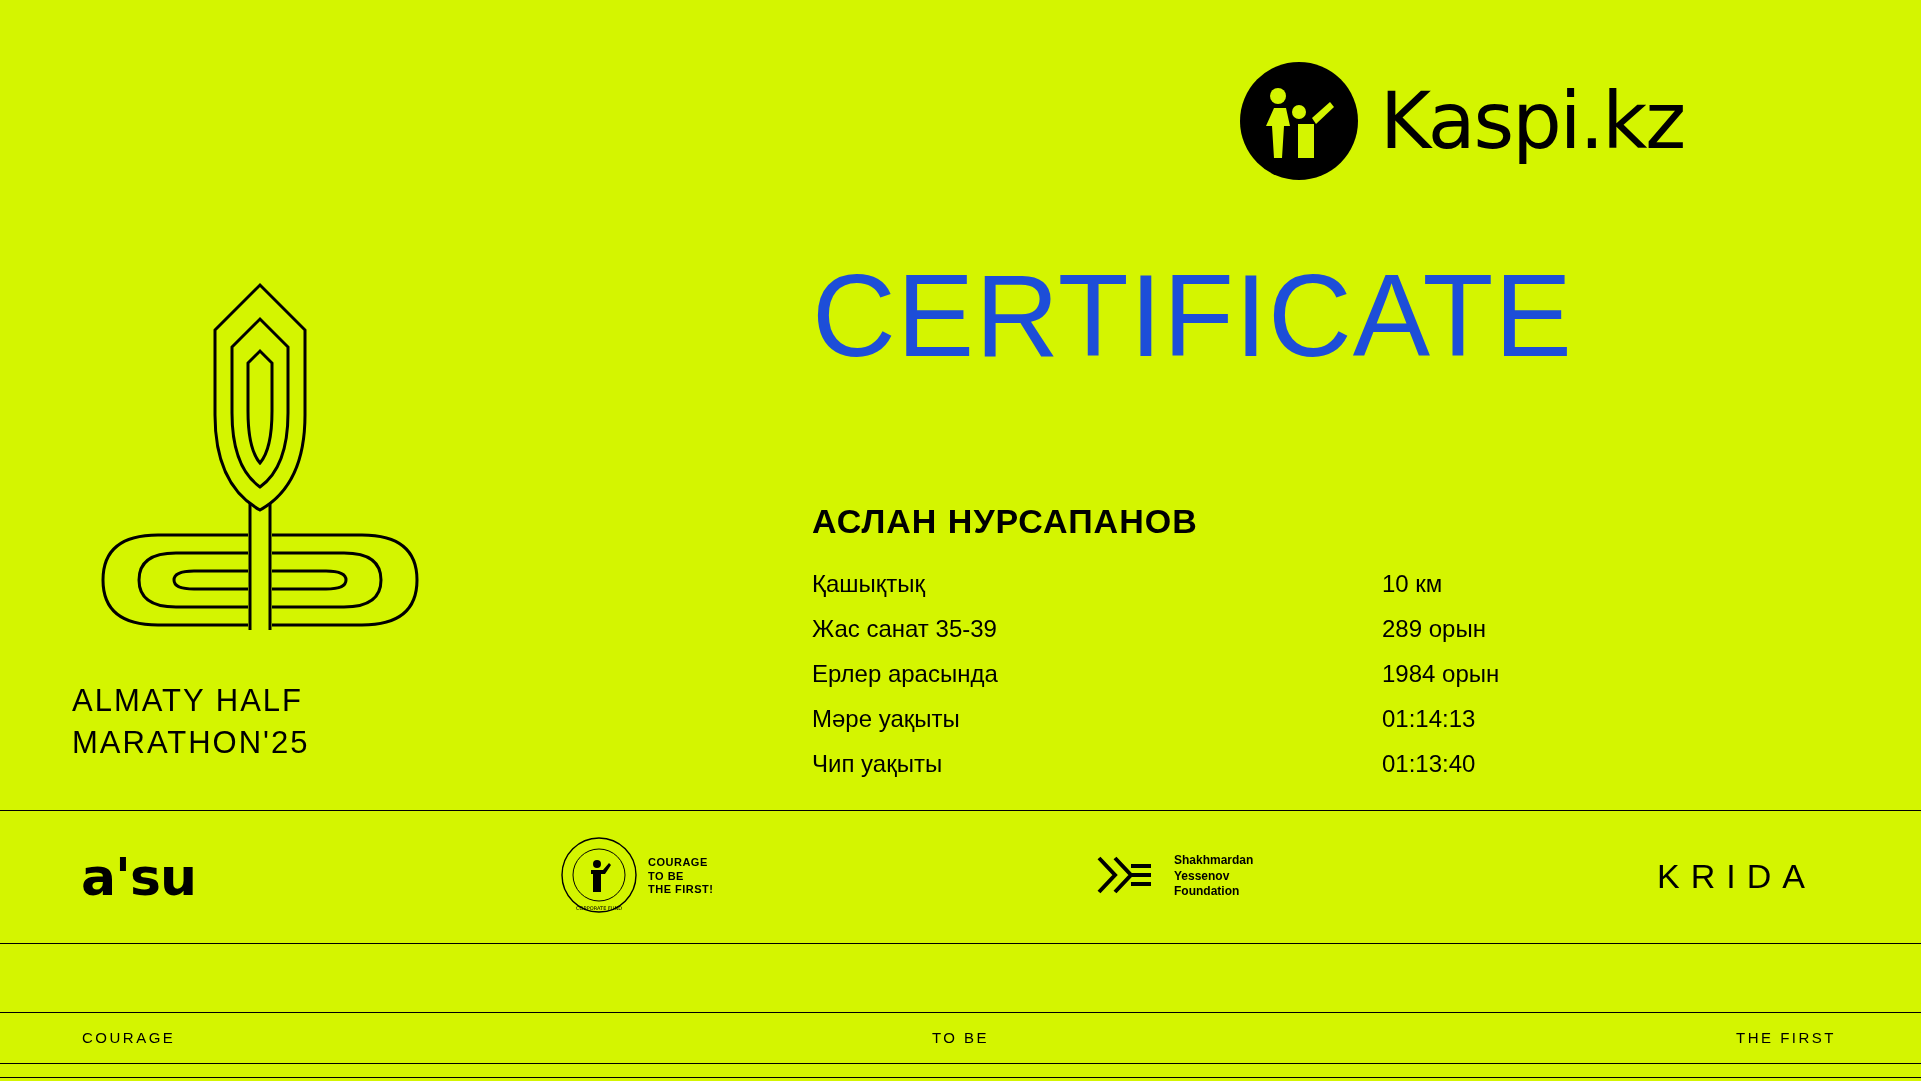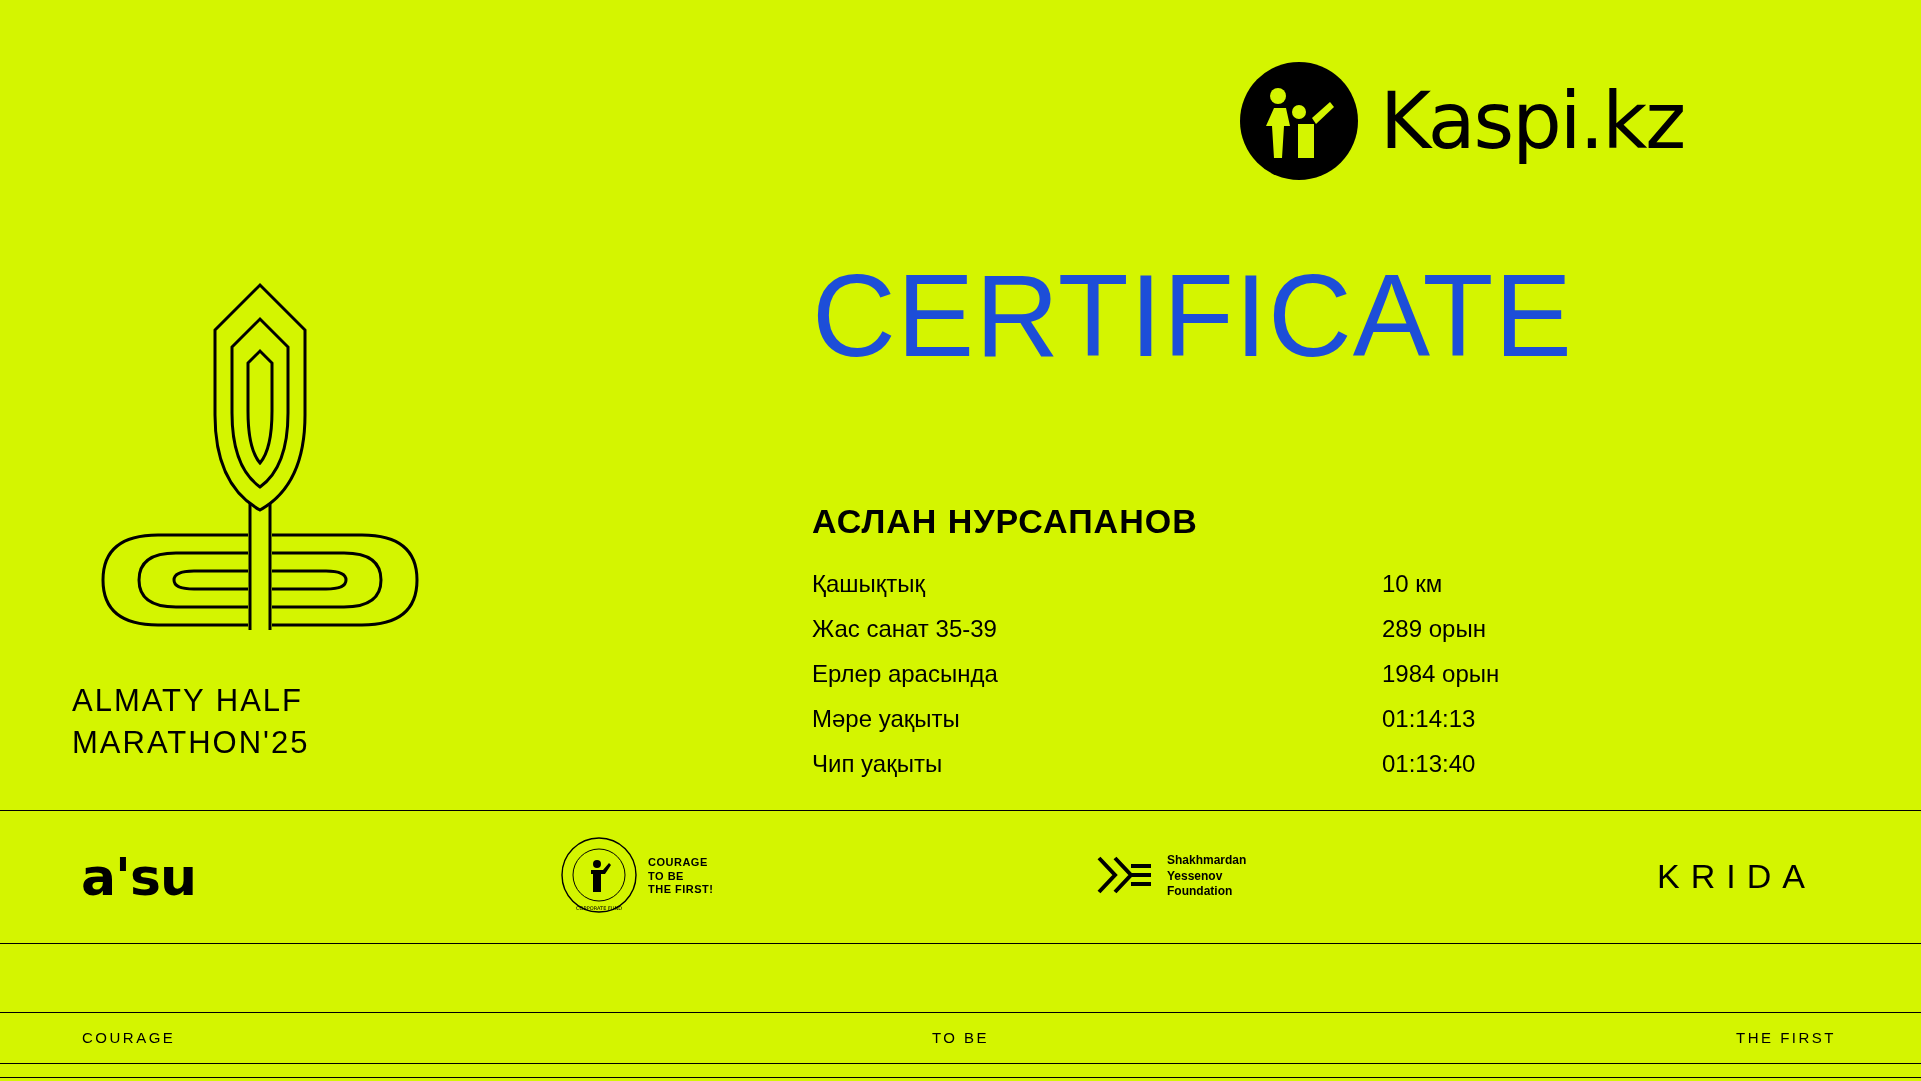--- a/index.html
+++ b/index.html
@@ -153,21 +153,21 @@
     font-size: 11px;
     line-height: 1.25;
     font-weight: bold;
     letter-spacing: 0.5px;
   }
   .sp-yessenov {
     position: absolute;
     left: 1095px;
     display: flex;
     align-items: center;
-    gap: 12px;
+    gap: 19px;
   }
   .sp-yessenov-text {
     font-size: 12px;
     line-height: 1.3;
     font-weight: bold;
   }
   .sp-krida {
     position: absolute;
     right: 105px;
     font-size: 34px;

